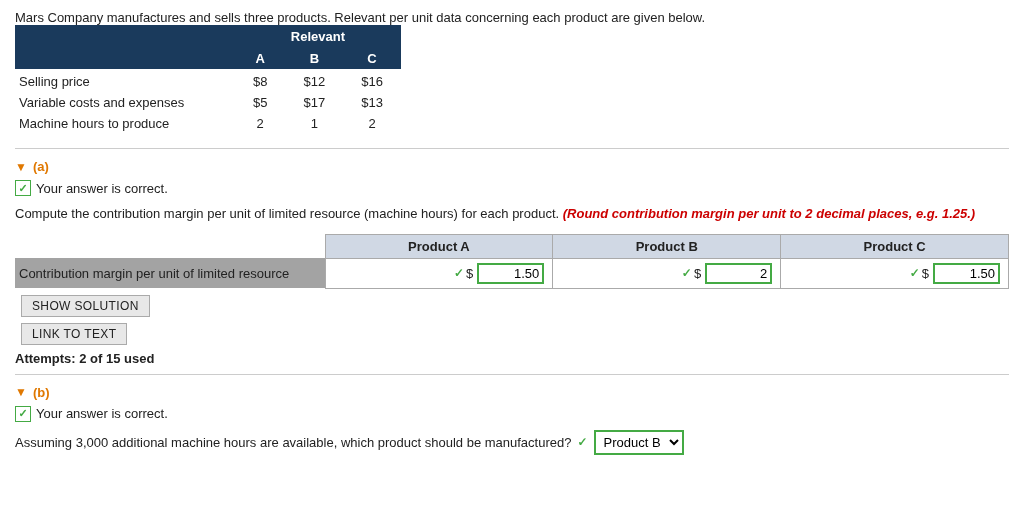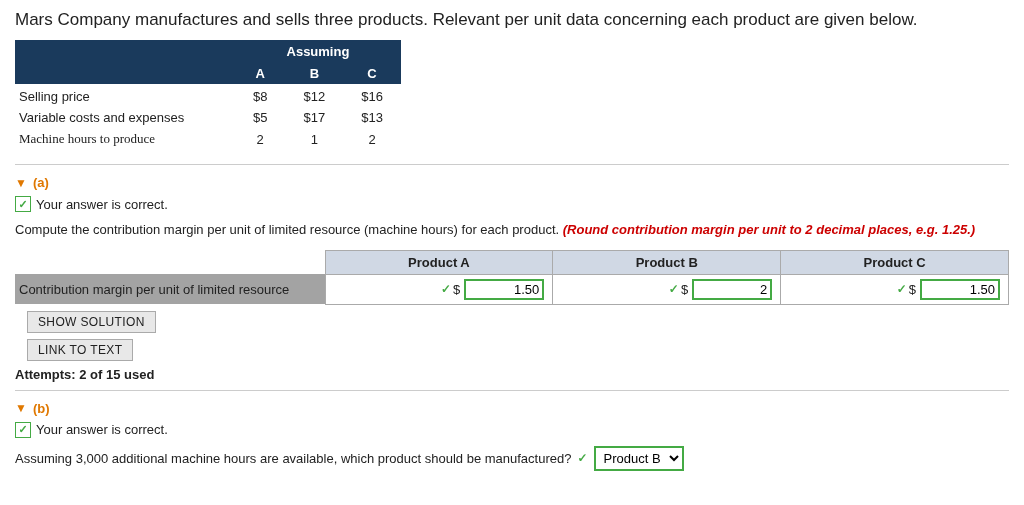--- a/index.html
+++ b/index.html
@@ -4,22 +4,22 @@
   <style>
     * { box-sizing: border-box; margin: 0; padding: 0; }
     body {
       font-family: Arial, sans-serif;
       font-size: 13px;
       color: #222;
       background: #fff;
       padding: 10px 15px;
     }
     .intro-text {
-      margin-bottom: 10px;
-      font-size: 17px;
+      margin-bottom: 0;
+      font-size: 13px;
     }
     
     .product-table {
       border-collapse: collapse;
       margin-bottom: 14px;
       min-width: 380px;
     }
     .product-table th, .product-table td {
       padding: 3px 18px;
       text-align: center;
@@ -132,34 +132,34 @@
     .dollar-sign {
       font-size: 13px;
       margin-right: 2px;
     }
     .cm-input {
       border: 1px solid #4a4;
       outline: none;
       font-size: 13px;
       text-align: right;
       padding: 1px 3px;
-      width: 80px;
+      width: 67px;
       background: #fff;
     }
     .cm-input.correct {
       border: 2px solid #4a4;
     }
     .check-small {
       color: #4a4;
       font-size: 12px;
       font-weight: bold;
     }
     
     .btn-row {
-      margin: 6px 12px;
+      margin: 6px 6px;
     }
     .btn-outline {
       border: 1px solid #aaa;
       background: #e8e8e8;
       padding: 3px 10px;
       font-size: 12px;
       cursor: pointer;
       font-weight: normal;
       color: #222;
       text-transform: uppercase;
@@ -195,21 +195,21 @@
   </style>
 </head>
 <body>
 
 <p class="intro-text">Mars Company manufactures and sells three products. Relevant per unit data concerning each product are given below.</p>
 
 <table class="product-table">
   <thead>
     <tr>
       <th style="background:#1a3a5c; color:#fff; text-align:left; width:220px;"></th>
-      <th colspan="3">Assuming</th>
+      <th colspan="3">Relevant</th>
     </tr>
     <tr>
       <th style="text-align:left; font-weight:normal;"></th>
       <th>A</th>
       <th>B</th>
       <th>C</th>
     </tr>
   </thead>
   <tbody id="product-table-body">
   <tr>
@@ -218,21 +218,21 @@
       <td>$12</td>
       <td>$16</td>
     </tr>
       <tr>
       <td style="text-align:left; padding-left:4px;">Variable costs and expenses</td>
       <td>$5</td>
       <td>$17</td>
       <td>$13</td>
     </tr>
       <tr>
-      <td style="text-align:left; padding-left:4px;font-family:Liberation Serif, serif;">Machine hours to produce</td>
+      <td style="text-align:left; padding-left:4px;">Machine hours to produce</td>
       <td>2</td>
       <td>1</td>
       <td>2</td>
     </tr>
     </tbody>
 </table>
 
 <hr class="divider">
 
 <div class="section-header">

